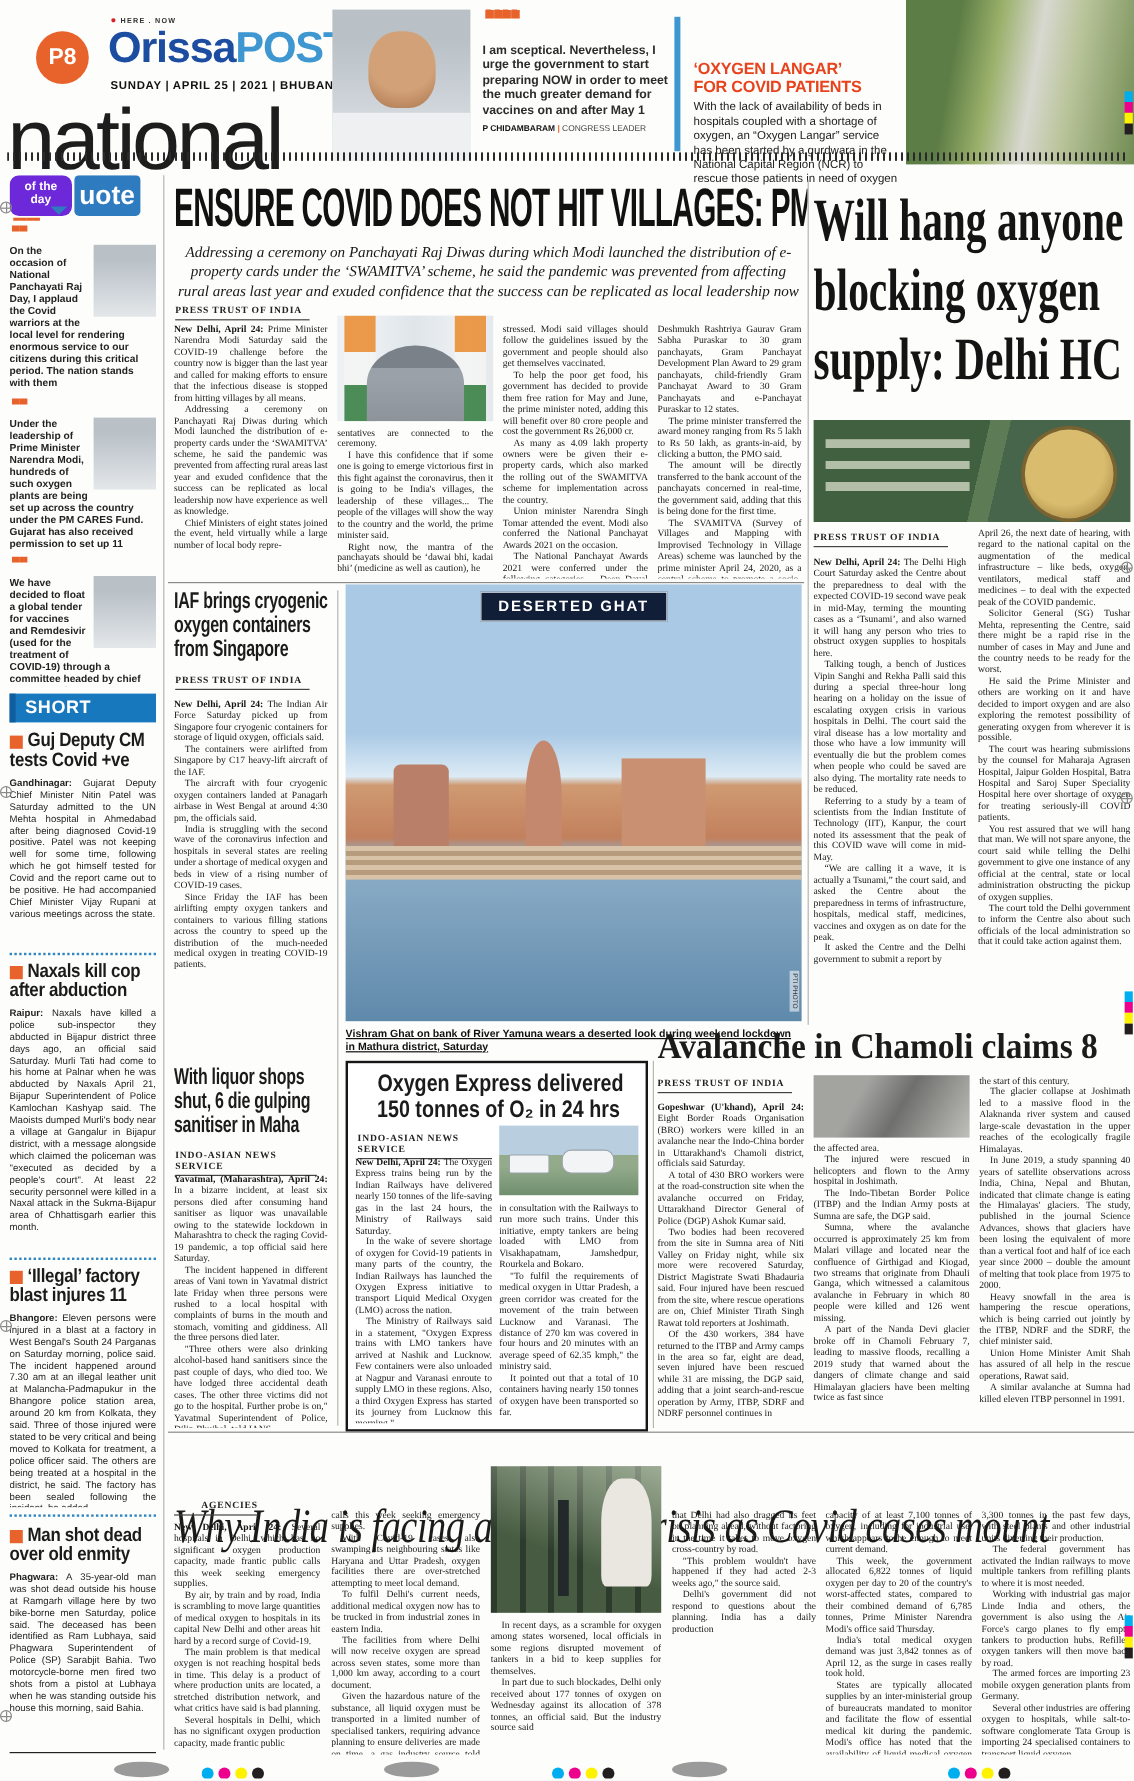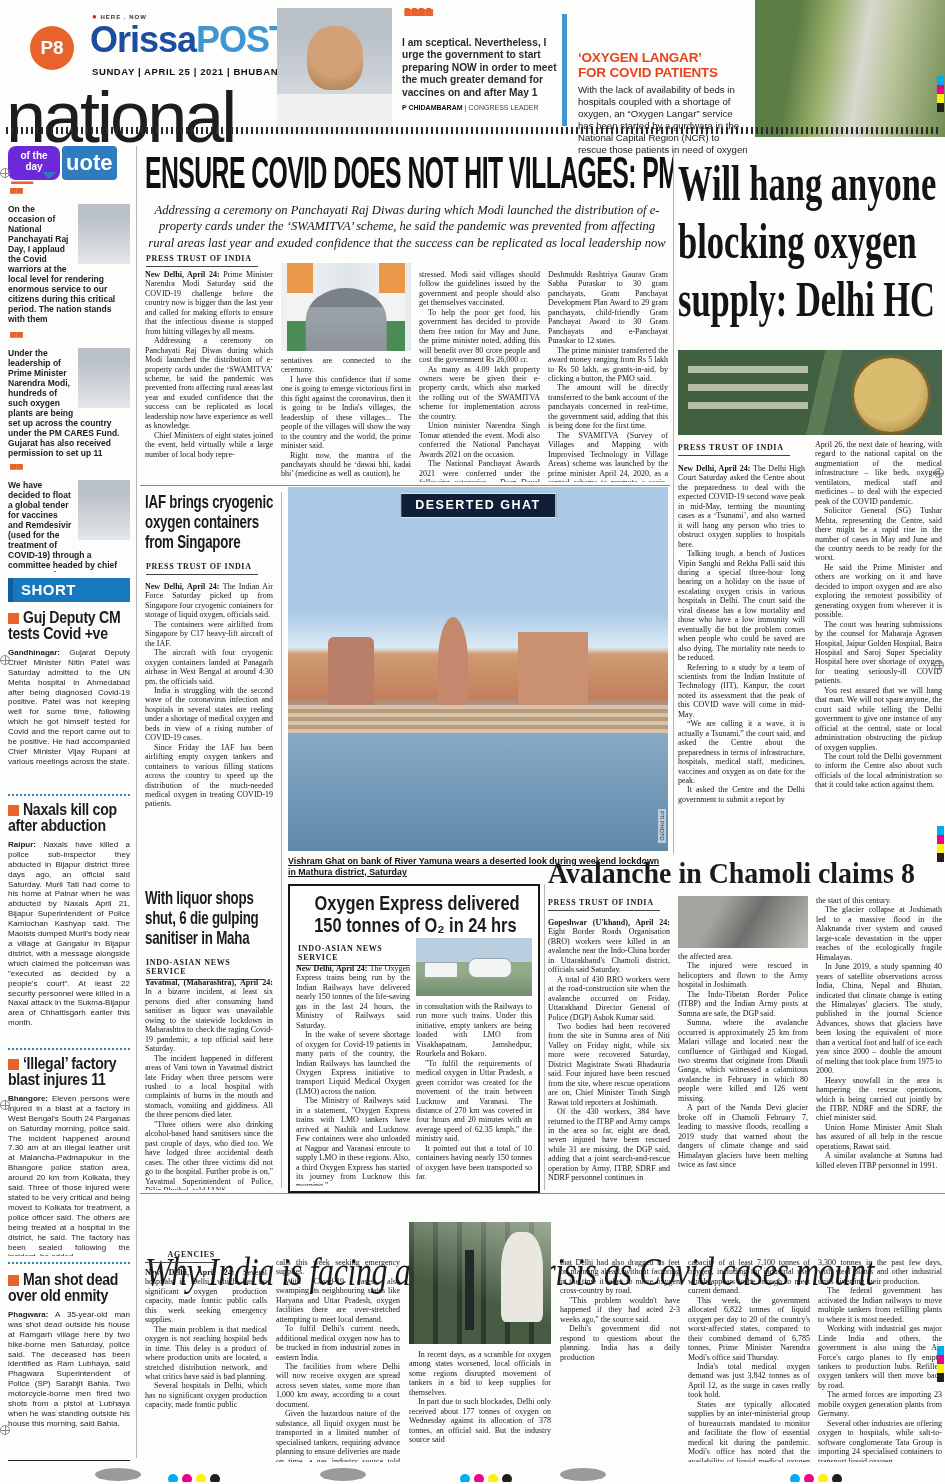--- a/index.html
+++ b/index.html
@@ -412,20 +412,21 @@
 
   <div class="abs rule-h" style="left:140px;top:1193px;width:805px;"></div>
   <div class="abs" style="left:145px;top:1252px;width:800px;height:44px;text-align:center;">
     <span class="squeeze h-why">Why India is facing an oxygen crisis as Covid cases mount</span>
   </div>
   <span class="abs byline" style="left:145px;top:1250px;width:70px;text-align:right;">AGENCIES</span>
 
   <div class="abs copy" style="left:145px;top:1268px;width:122px;height:194px;">
     <p class="firstp"><b>New Delhi, April 24:</b> <span>Several hospitals in Delhi, which has no significant oxygen production capacity, made frantic public calls this week seeking emergency supplies.</span></p>
     <div class="list">
+        <p>By air, by train and by road, India is scrambling to move large quantities of medical oxygen to hospitals in its capital New Delhi and other areas hit hard by a record surge of Covid-19.</p>
         <p>The main problem is that medical oxygen is not reaching hospital beds in time. This delay is a product of where production units are located, a stretched distribution network, and what critics have said is bad planning.</p>
         <p>Several hospitals in Delhi, which has no significant oxygen production capacity, made frantic public</p>
       </div>
   </div>
   <div class="abs copy" style="left:276px;top:1258px;width:124px;height:204px;">
     <div class="list cont">
         <p>calls this week seeking emergency supplies.</p>
         <p>With Covid-19 cases also swamping its neighbouring states like Haryana and Uttar Pradesh, oxygen facilities there are over-stretched attempting to meet local demand.</p>
         <p>To fulfil Delhi's current needs, additional medical oxygen now has to be trucked in from industrial zones in eastern India.</p>
         <p>The facilities from where Delhi will now receive oxygen are spread across seven states, some more than 1,000 km away, according to a court document.</p>

